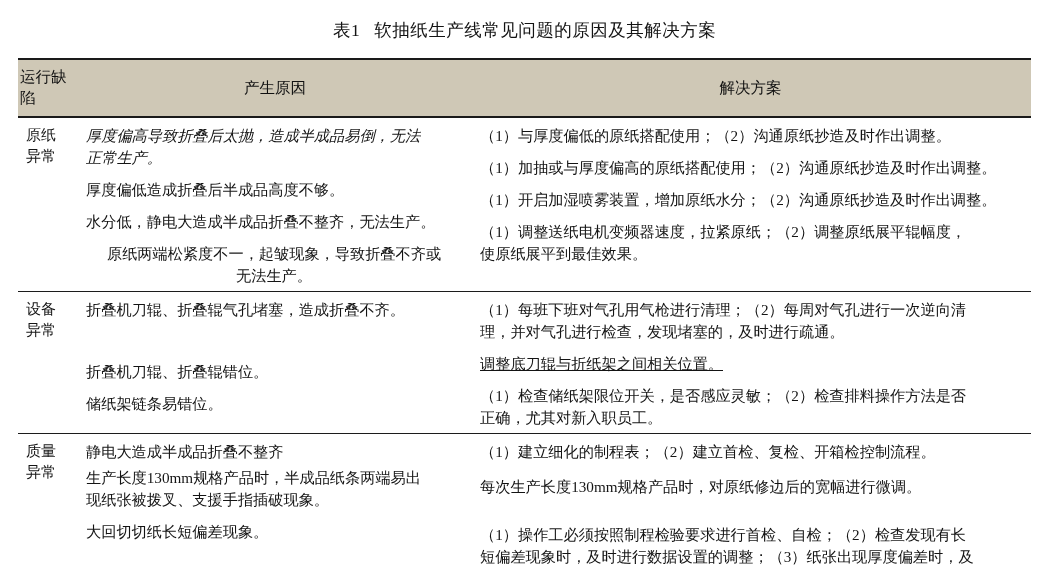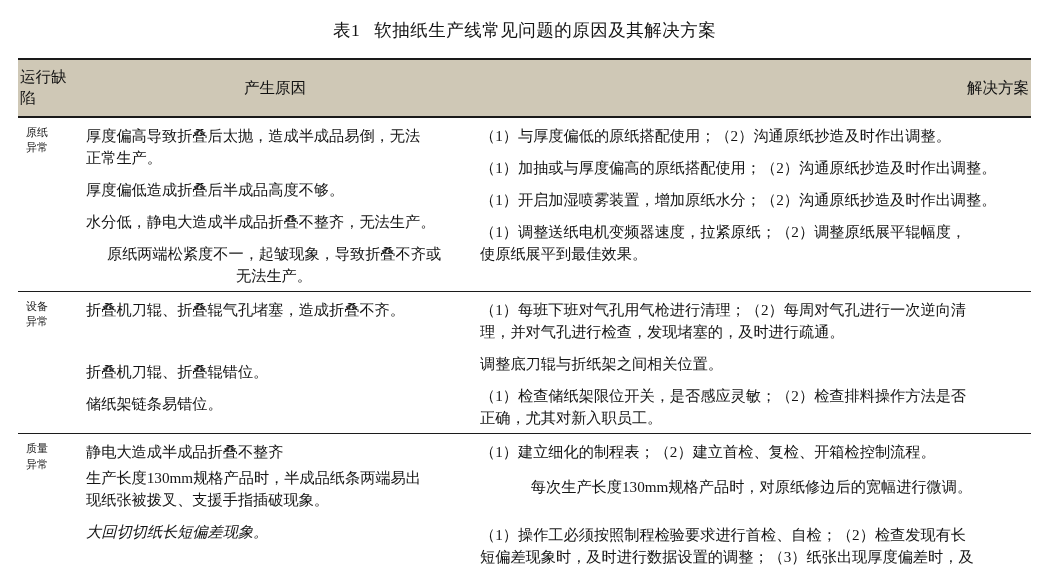--- a/index.html
+++ b/index.html
@@ -46,38 +46,38 @@
     background: #cfc8b6;
     font-weight: normal;
     font-size: 15.5px;
     padding: 7px 2px 7px 2px;
     border-top: 2px solid #1a1a1a;
     border-bottom: 2px solid #1a1a1a;
     color: #111;
   }
   thead th.h1 { text-align: left; }
   thead th.h2 { text-align: center; }
-  thead th.h3 { text-align: right; }
+  thead th.h3 { text-align: center; }
 
   tbody td {
     vertical-align: top;
     padding: 0;
   }
   .grp-sep td {
     border-top: 1.3px solid #1c1c1c;
     height: 0;
     padding: 0;
     font-size: 0;
     line-height: 0;
   }
   .cat {
     padding: 7px 0 4px 8px;
     line-height: 1.38;
     white-space: pre-line;
-    font-size: 11px;
+    font-size: 15px;
   }
   .cause, .solution {
     padding: 7px 8px 4px 6px;
     line-height: 1.42;
   }
   .solution {
     padding-left: 10px;
   }
   .blk {
     margin-bottom: 10px;
@@ -110,21 +110,21 @@
         <th class="h3">解决方案</th>
       </tr>
     </thead>
     <tbody>
 
       <tr>
         <td class="cat" style="white-space: pre-line;">原纸
 异常</td>
         <td class="cause">
           <div class="blk">
-              <p style="white-space: pre-line;">厚度偏高导致折叠后太抛，造成半成品易倒，无法
+              <p style="white-space: pre-line; font-style: italic;">厚度偏高导致折叠后太抛，造成半成品易倒，无法
 正常生产。</p>
             </div>
           <div class="blk">
               <p style="white-space: pre-line;">厚度偏低造成折叠后半成品高度不够。</p>
             </div>
           <div class="blk">
               <p style="white-space: pre-line;">水分低，静电大造成半成品折叠不整齐，无法生产。</p>
             </div>
           <div class="blk">
               <p style="white-space: pre-line; text-align: center;">原纸两端松紧度不一，起皱现象，导致折叠不齐或
@@ -164,21 +164,21 @@
           <div class="blk">
               <p style="white-space: pre-line;">储纸架链条易错位。</p>
             </div>
         </td>
         <td class="solution">
           <div class="blk">
               <p style="white-space: pre-line;">（1）每班下班对气孔用气枪进行清理；（2）每周对气孔进行一次逆向清
 理，并对气孔进行检查，发现堵塞的，及时进行疏通。</p>
             </div>
           <div class="blk">
-              <p style="white-space: pre-line;">调整底刀辊与折纸架之间相关位置。</p>
+              <p style="white-space: pre-line; text-decoration: underline;">调整底刀辊与折纸架之间相关位置。</p>
             </div>
           <div class="blk">
               <p style="white-space: pre-line;">（1）检查储纸架限位开关，是否感应灵敏；（2）检查排料操作方法是否
 正确，尤其对新入职员工。</p>
             </div>
         </td>
       </tr>
       <tr class="grp-sep">
           <td colspan="3"></td>
         </tr>
@@ -188,29 +188,29 @@
 异常</td>
         <td class="cause">
           <div class="blk" style="margin-bottom:4px;">
               <p style="white-space: pre-line;">静电大造成半成品折叠不整齐</p>
             </div>
           <div class="blk">
               <p style="white-space: pre-line;">生产长度130mm规格产品时，半成品纸条两端易出
 现纸张被拨叉、支援手指插破现象。</p>
             </div>
           <div class="blk">
-              <p style="white-space: pre-line; font-style: italic;">大回切切纸长短偏差现象。</p>
+              <p style="white-space: pre-line;">大回切切纸长短偏差现象。</p>
             </div>
         </td>
         <td class="solution">
           <div class="blk" style="margin-bottom:13px;">
               <p style="white-space: pre-line;">（1）建立细化的制程表；（2）建立首检、复检、开箱检控制流程。</p>
             </div>
           <div class="blk" style="margin-bottom:26px;">
-              <p style="white-space: pre-line; text-align: center;">每次生产长度130mm规格产品时，对原纸修边后的宽幅进行微调。</p>
+              <p style="white-space: pre-line;">每次生产长度130mm规格产品时，对原纸修边后的宽幅进行微调。</p>
             </div>
           <div class="blk">
               <p style="white-space: pre-line;">（1）操作工必须按照制程检验要求进行首检、自检；（2）检查发现有长
 短偏差现象时，及时进行数据设置的调整；（3）纸张出现厚度偏差时，及
 时对压纸皮带进行调整，确保压纸皮带的松紧度调到最佳位置。</p>
             </div>
         </td>
       </tr>
 
     </tbody>

